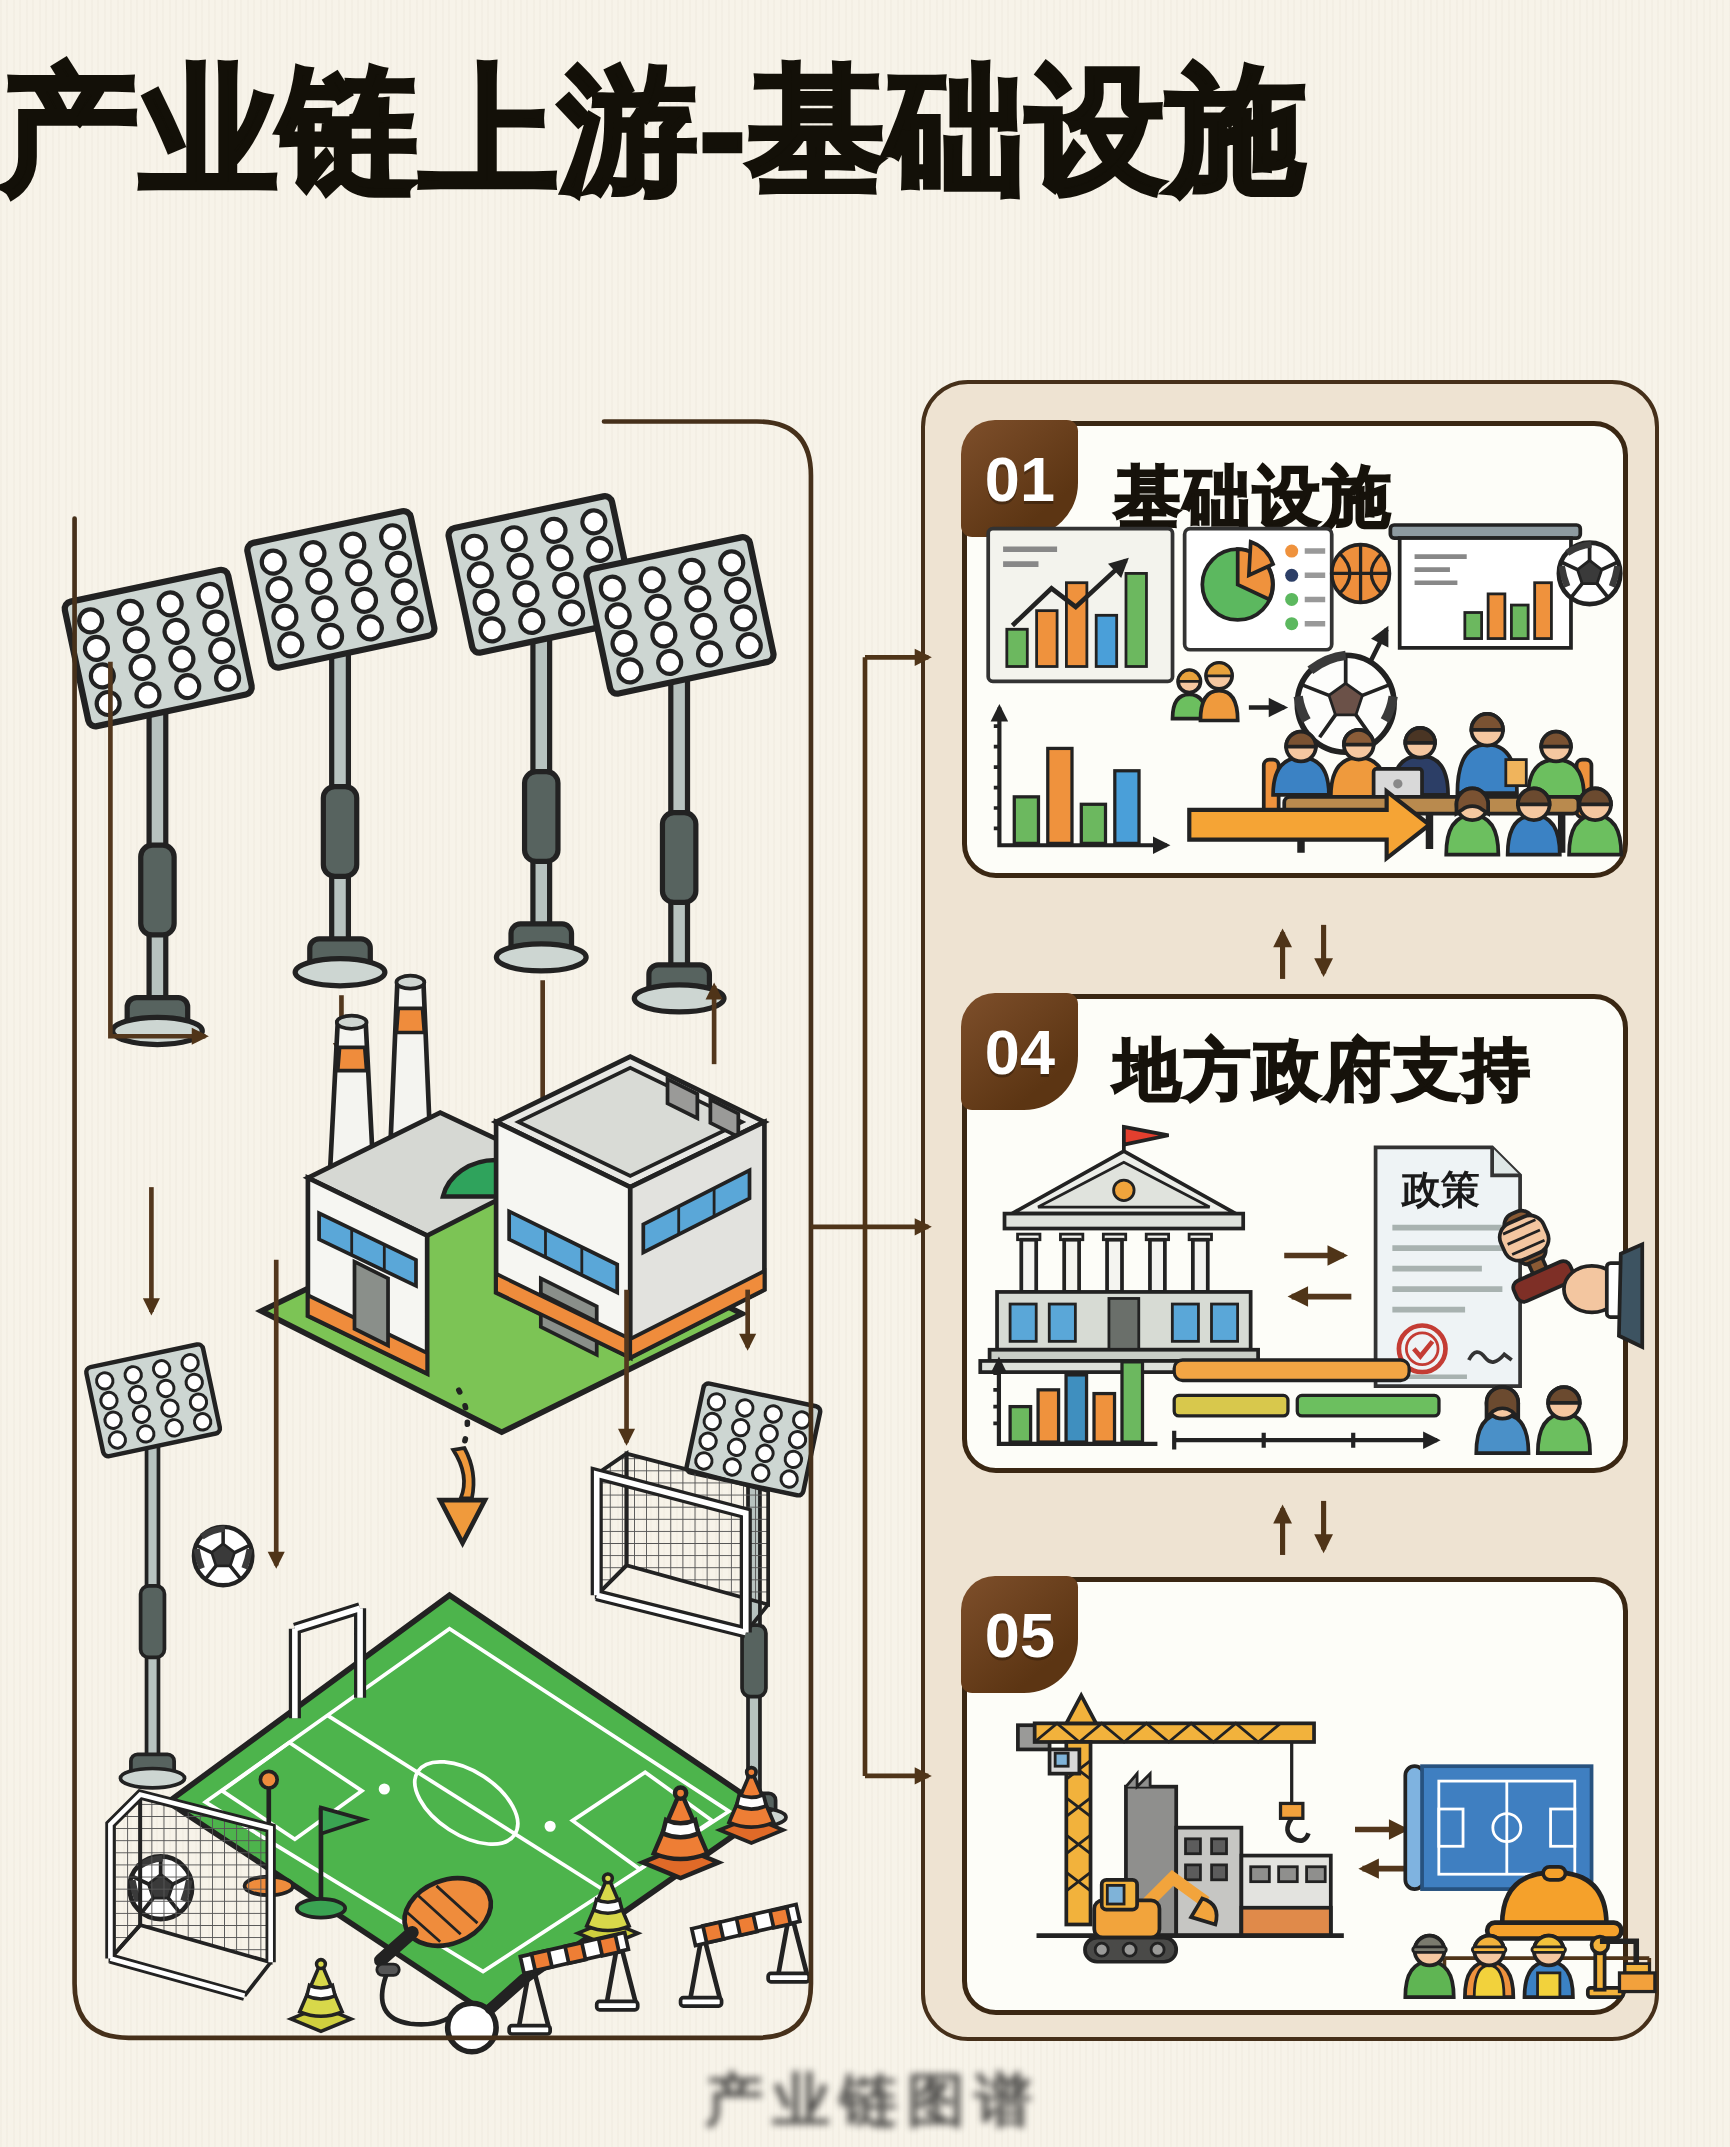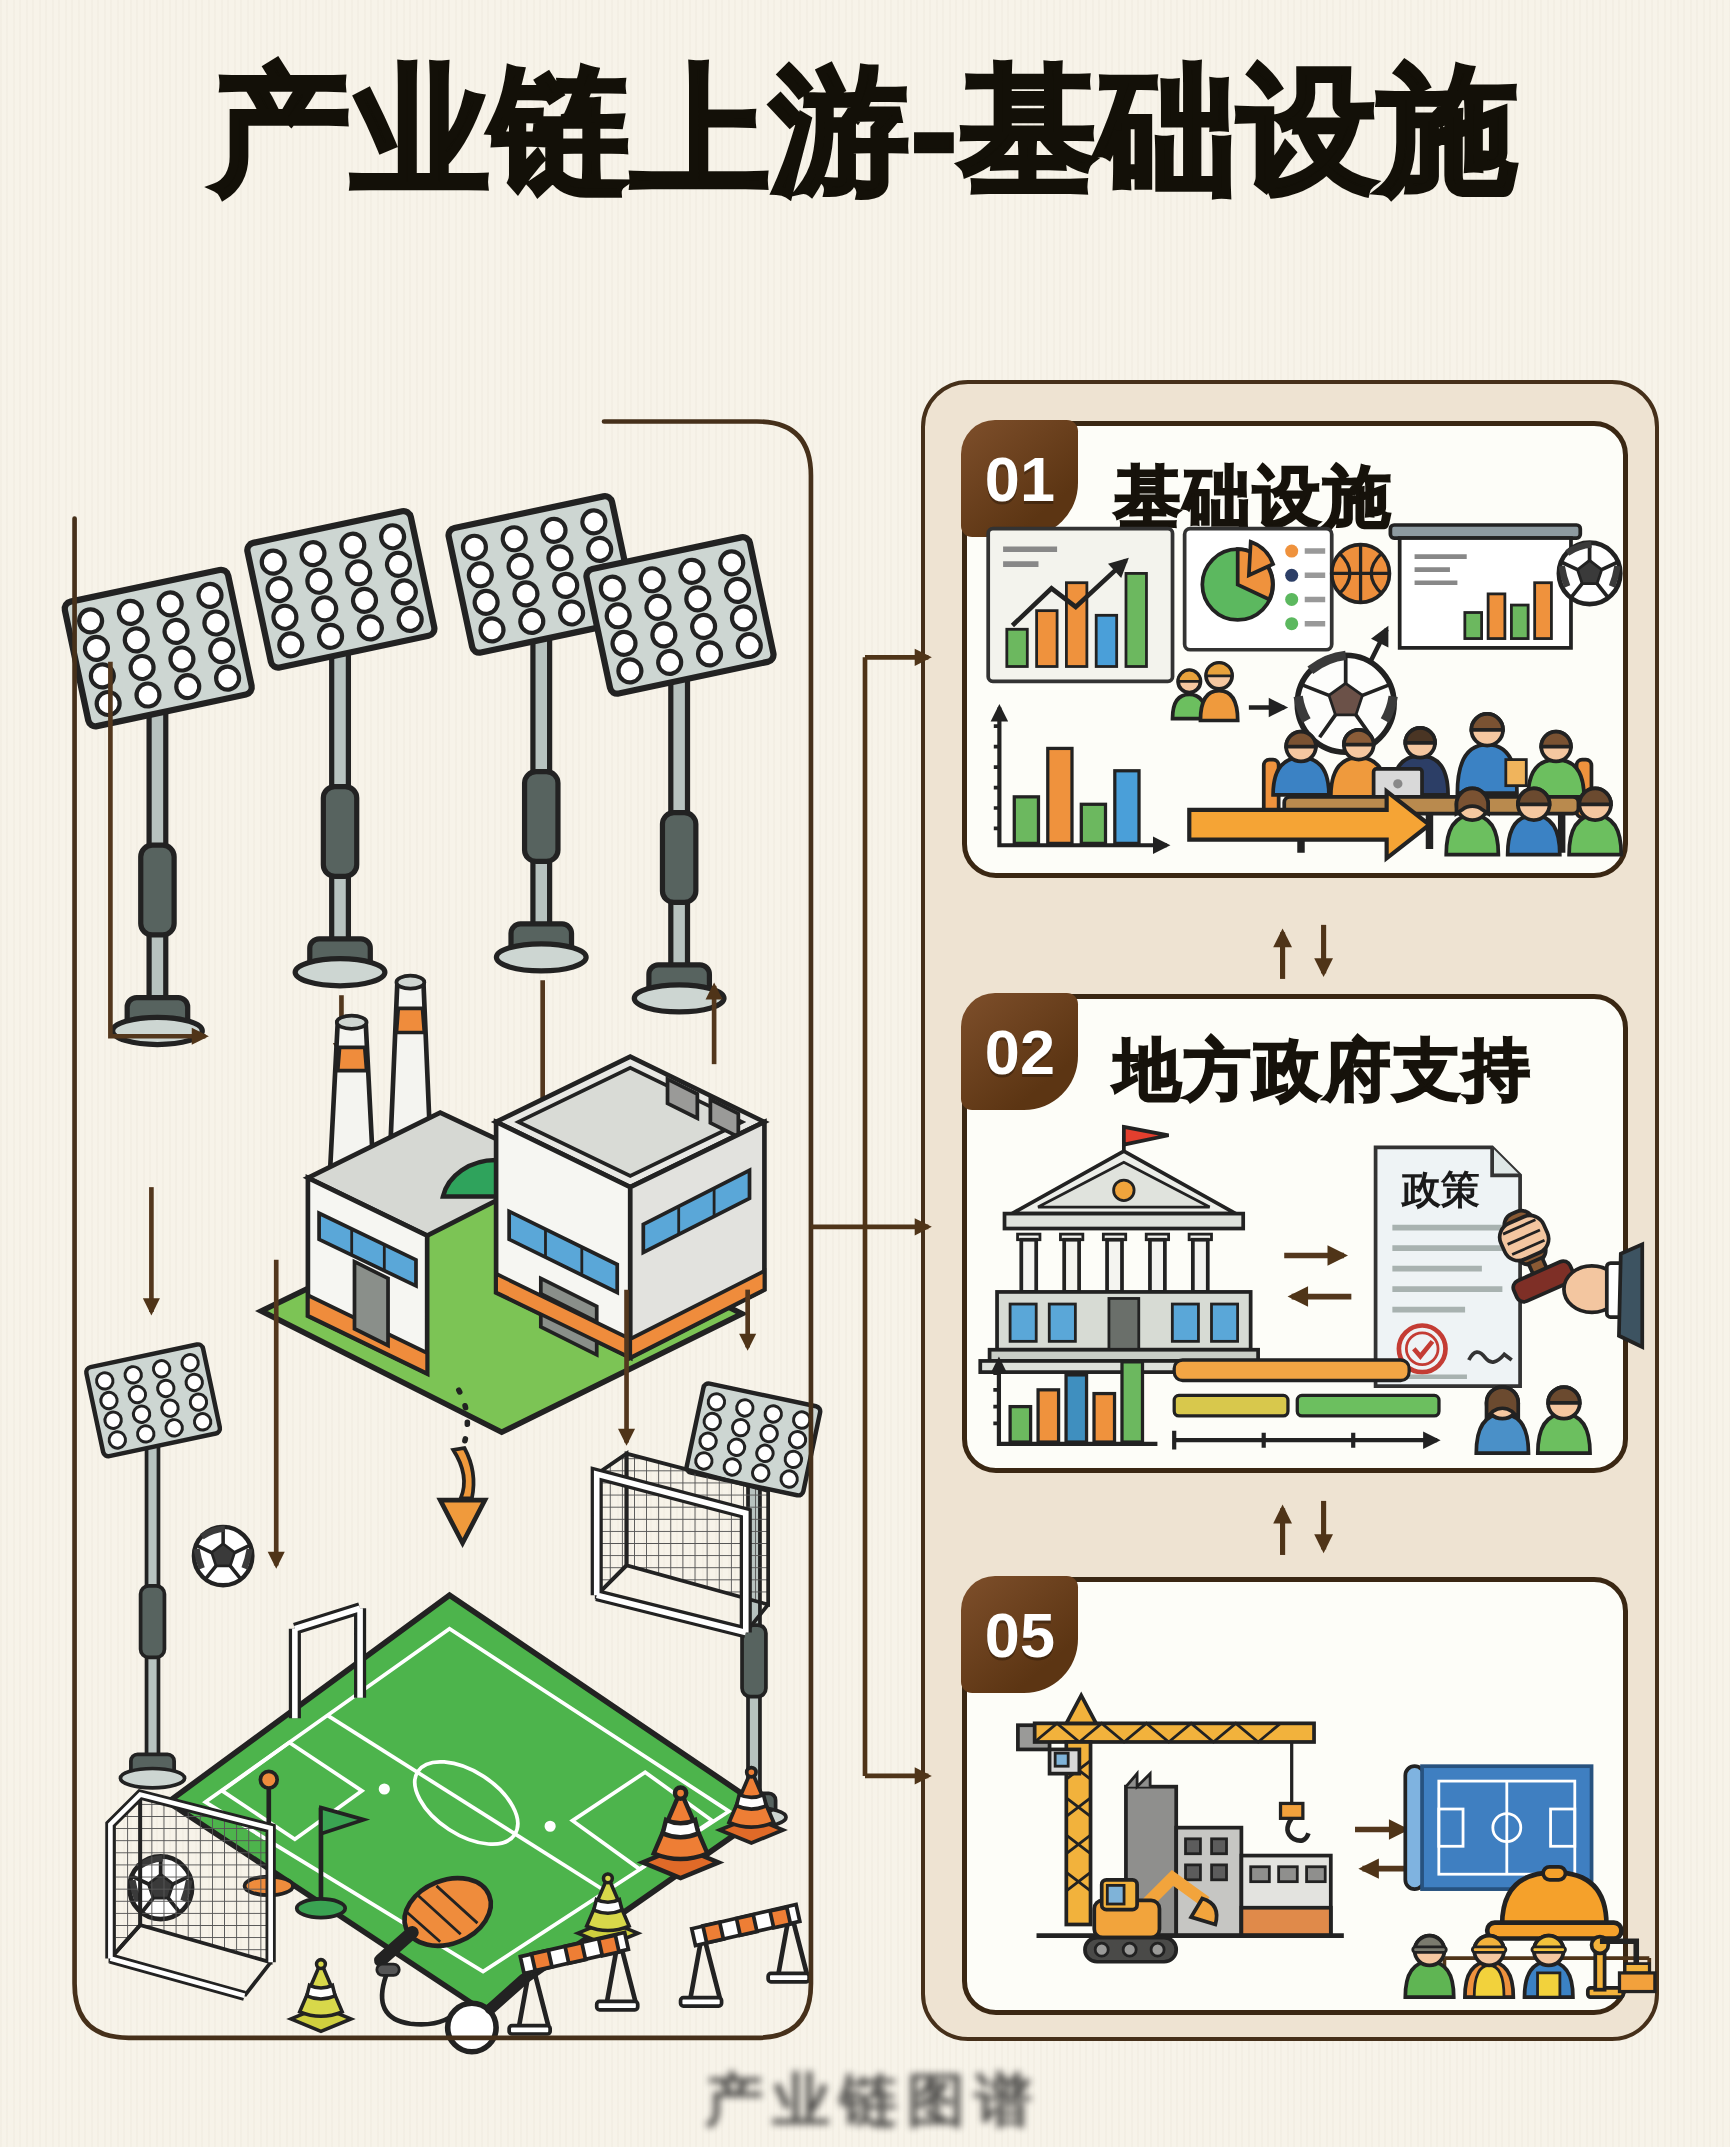--- a/index.html
+++ b/index.html
@@ -1,20 +1,20 @@
 <!DOCTYPE html>
 <html style="font-size:15px"><head>
 <meta charset="utf-8">
 <style>
   *{margin:0;padding:0;box-sizing:border-box}
   html,body{width:1730px;height:2148px}
   body{font-family:"Liberation Sans",sans-serif;background:#f7f3e9}
   #canvas{position:relative;width:1730px;height:2148px;background:#f7f3e9;overflow:hidden;
     background-image:repeating-linear-gradient(90deg,rgba(130,110,80,.03) 0 1.9px,transparent 1.9px 6.5px)}
-  .page-title{position:absolute;top:39px;left:0;width:100%;text-align:center;
+  .page-title{position:absolute;top:39px;left:0;width:100%;
     font-size:138px;font-weight:900;color:#131008;-webkit-text-stroke:4.7px #131008;letter-spacing:1.9px;white-space:nowrap}
   .section-title{position:absolute;left:52px;top:241px;font-size:112px;font-weight:900;
     color:#6e4722;-webkit-text-stroke:2.8px #6e4722;letter-spacing:5.6px;white-space:nowrap}
   .panel{position:absolute;left:921px;top:380px;width:738px;height:1661px;
     background:#eee3d2;border:4.7px solid #46301a;border-radius:47px}
   .card{position:absolute;left:962px;width:666px;background:#fdfdf8;border:5.6px solid #3a2713;border-radius:34px;overflow:visible}
   #card-01{top:421px;height:457px}
   #card-02{top:994px;height:479px}
   #card-03{top:1577px;height:438px}
   .badge{position:absolute;top:-5.6px;left:-5.6px;width:117px;height:117px;
@@ -381,21 +381,21 @@
               <path d="M628,354 Q628,312 656,312 Q684,312 684,354 Z" fill="#6cbf5f"></path>
               <circle cx="656" cy="300" r="17" fill="#f5c7a0"></circle>
               <path d="M639,300 a17,17 0 0 1 34,0 z" fill="#6b4a2f"></path>
             </g>
         </g>
       </g>
     </svg>
   </div>
 
   <div class="card" id="card-02">
-    <div class="badge">02</div>
+    <div class="badge">04</div>
     <div class="card-title">地方政府支持</div>
     <svg class="card-art" width="634" height="332" viewBox="0 0 680 356" style="overflow:visible">
       <g stroke="#222" stroke-width="4" fill="none">
         <g>
           <path d="M150,30 V2" stroke-width="4"></path>
           <polygon points="150,2 198,11 150,21" fill="#e33f2e"></polygon>
           <polygon points="30,95 150,28 270,95" fill="#eceee9"></polygon>
           <polygon points="58,88 150,40 242,88" fill="#e0e3dd" stroke-width="3"></polygon>
           <circle cx="150" cy="70" r="11" fill="#f0a43c" stroke-width="3"></circle>
           <rect x="22" y="95" width="256" height="16" fill="#dfe2dc"></rect>

